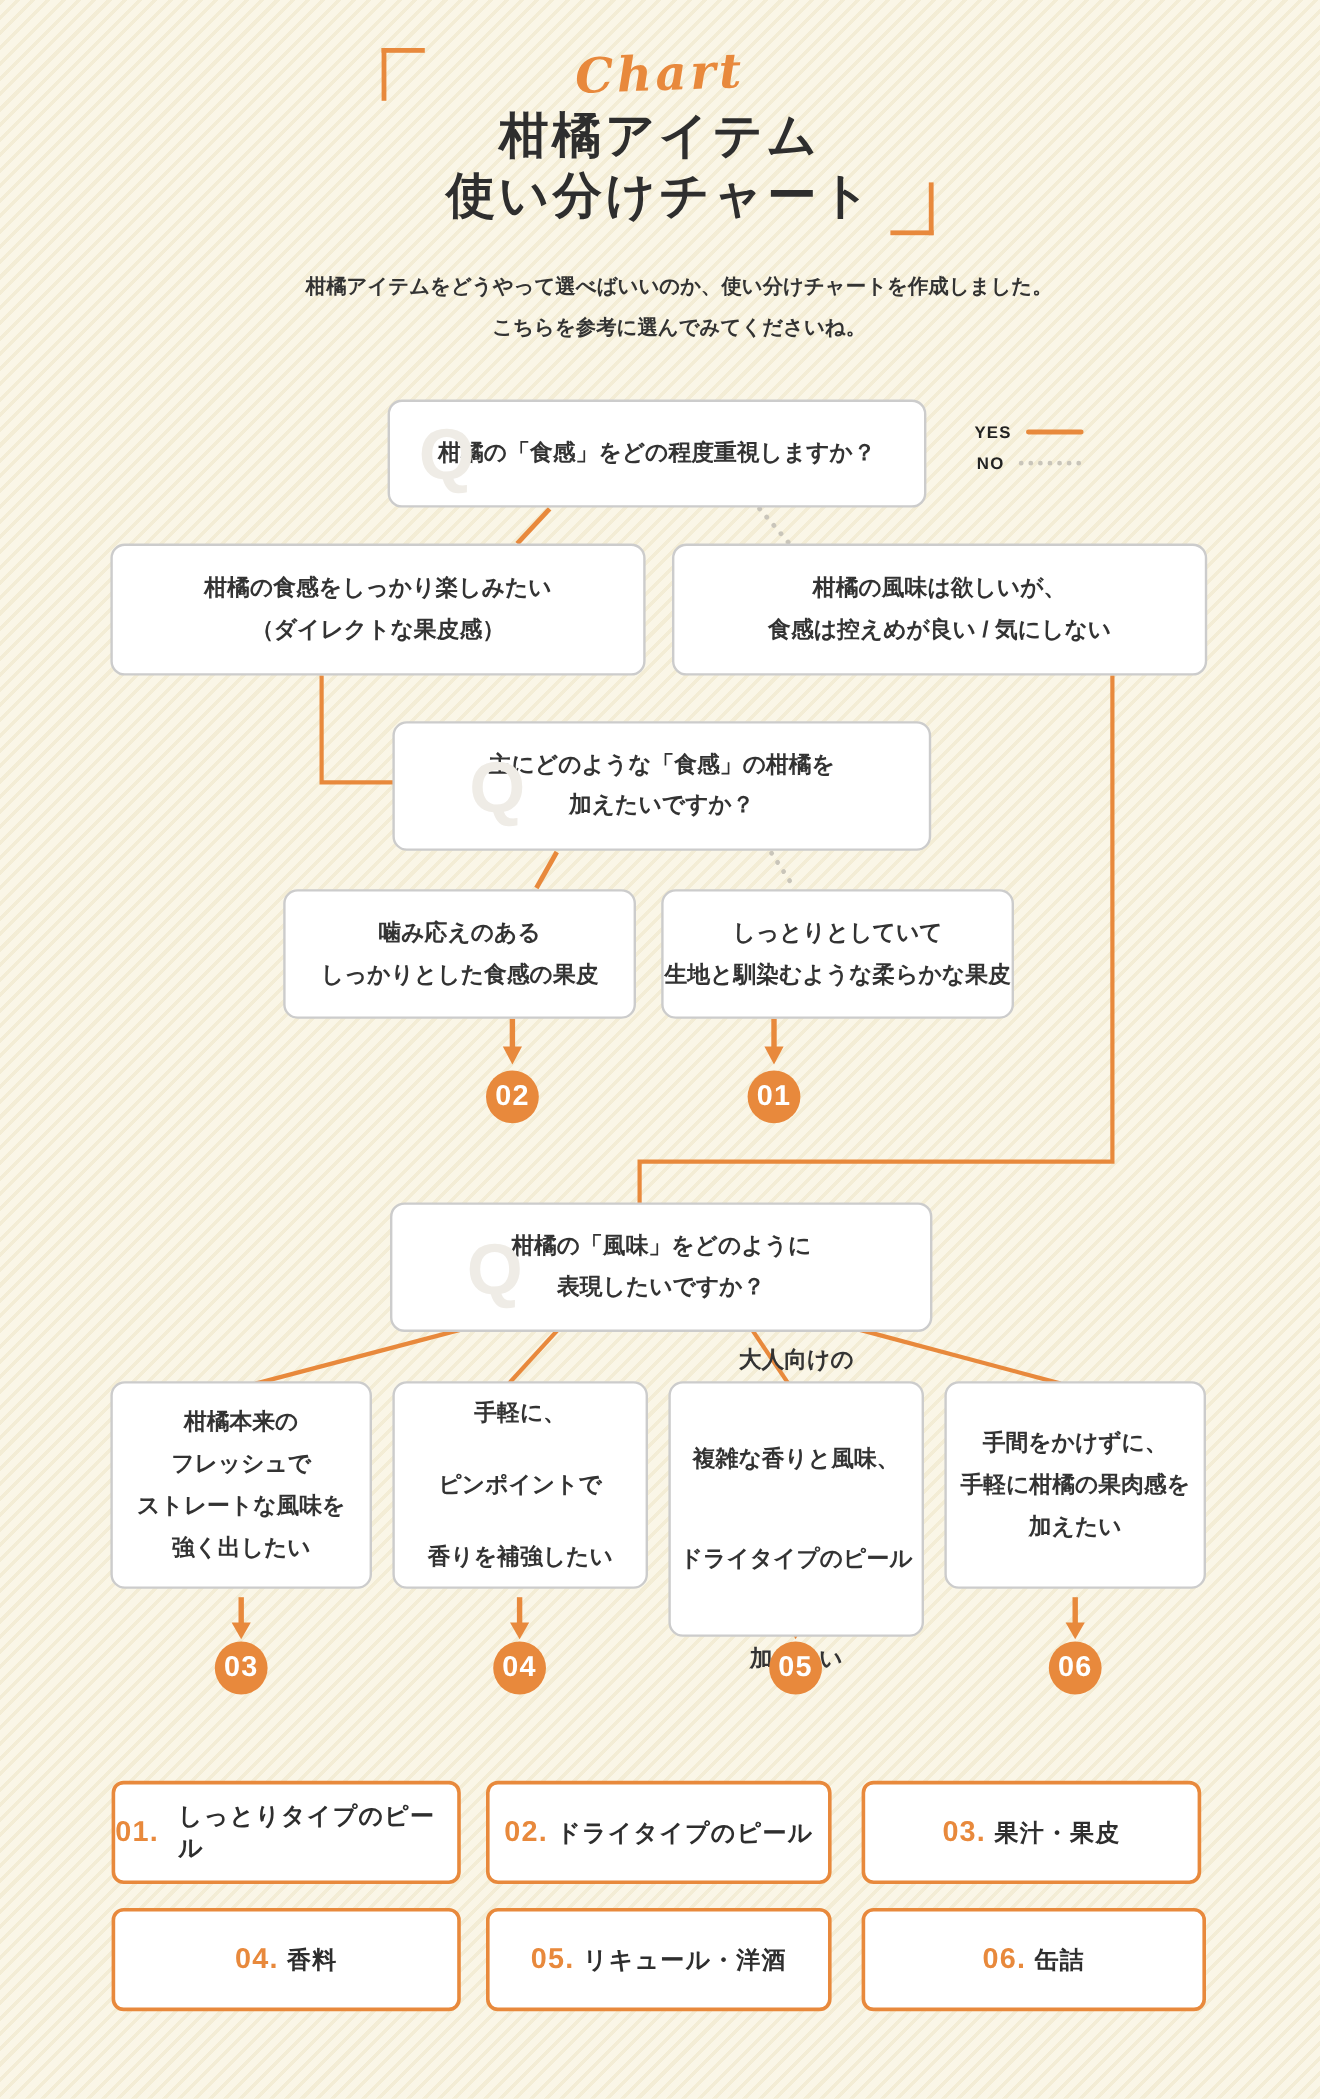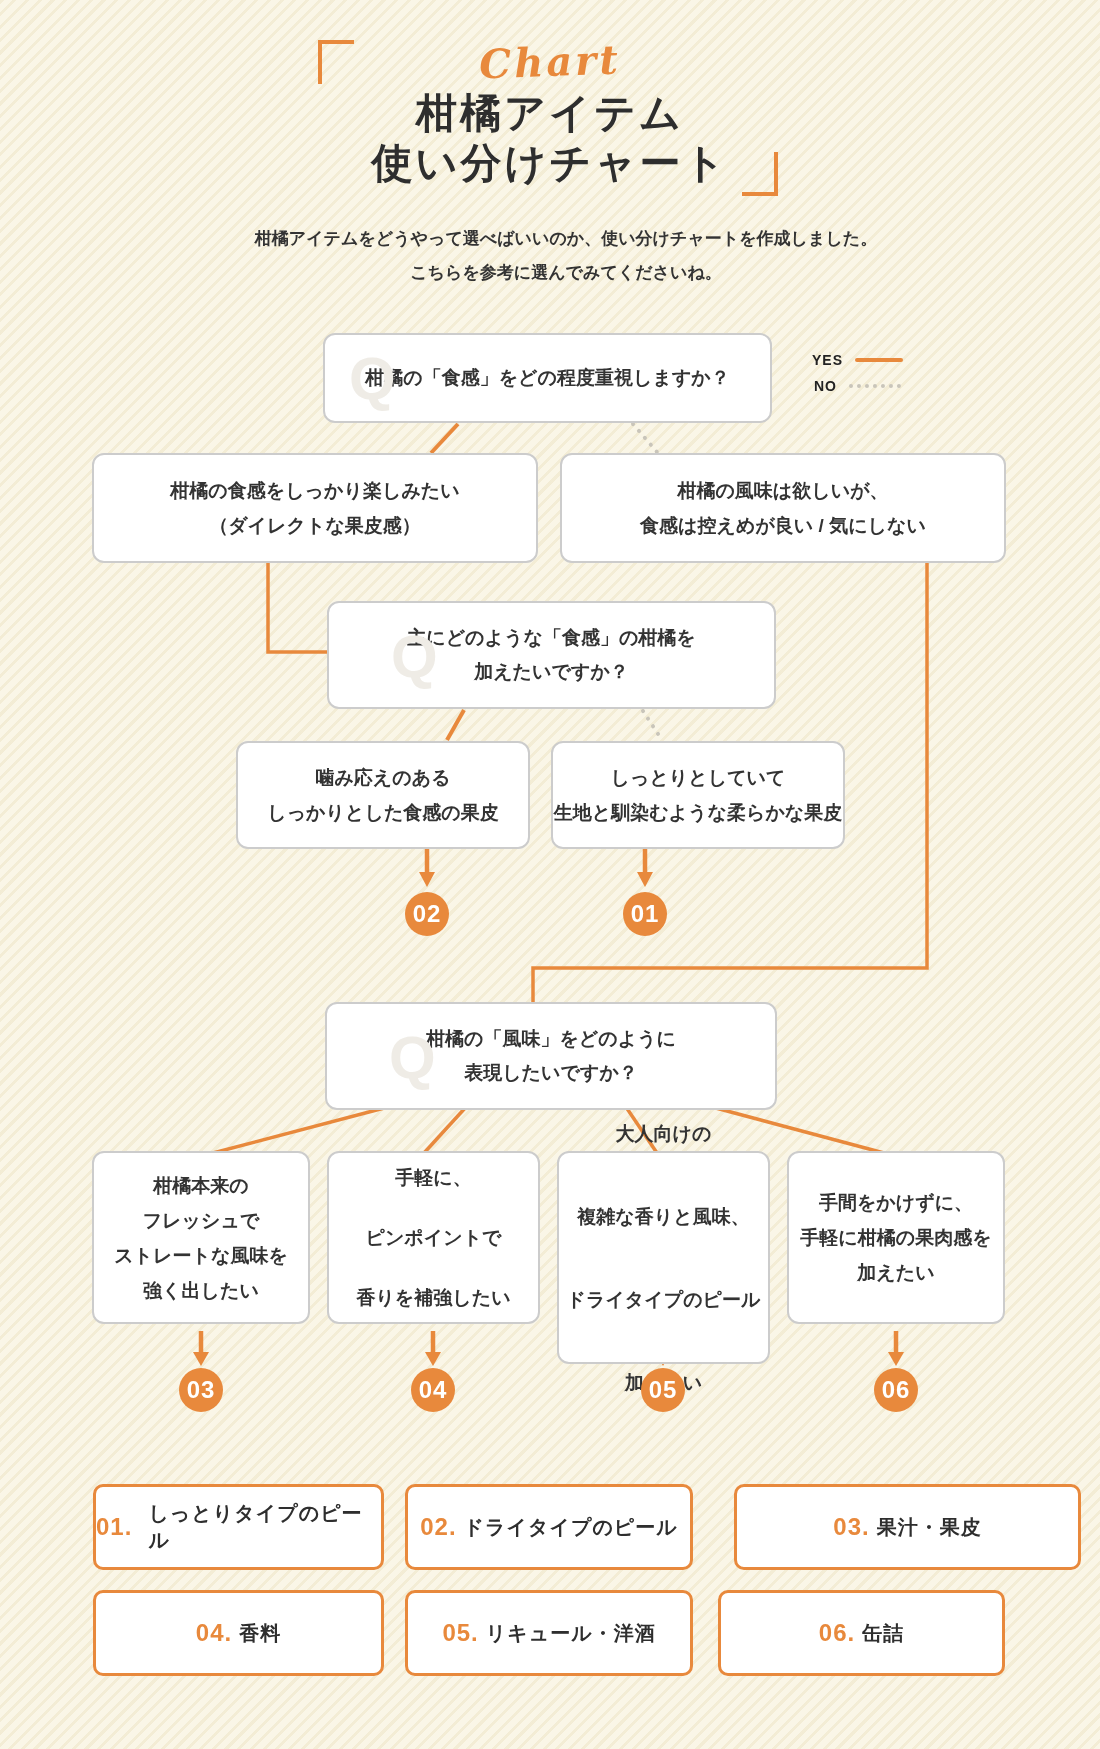--- a/index.html
+++ b/index.html
@@ -207,21 +207,21 @@
   <div class="badge" style="left:874px;top:1368px;">06</div>
 
   <div class="rbox" style="left:93px;top:1484px;width:291px;height:86px;gap:16px;">
     <span class="num">01.</span>
     <span class="lbl">しっとりタイプのピール</span>
   </div>
   <div class="rbox" style="left:405px;top:1484px;width:288px;height:86px;">
     <span class="num">02.</span>
     <span class="lbl">ドライタイプのピール</span>
   </div>
-  <div class="rbox" style="left:718px;top:1484px;width:347px;height:86px;margin-left:16px;">
+  <div class="rbox" style="left:718px;top:1484px;width:283px;height:86px;">
     <span class="num">03.</span>
     <span class="lbl">果汁・果皮</span>
   </div>
   <div class="rbox" style="left:93px;top:1590px;width:291px;height:86px;">
     <span class="num">04.</span>
     <span class="lbl">香料</span>
   </div>
   <div class="rbox" style="left:405px;top:1590px;width:288px;height:86px;">
     <span class="num">05.</span>
     <span class="lbl">リキュール・洋酒</span>

